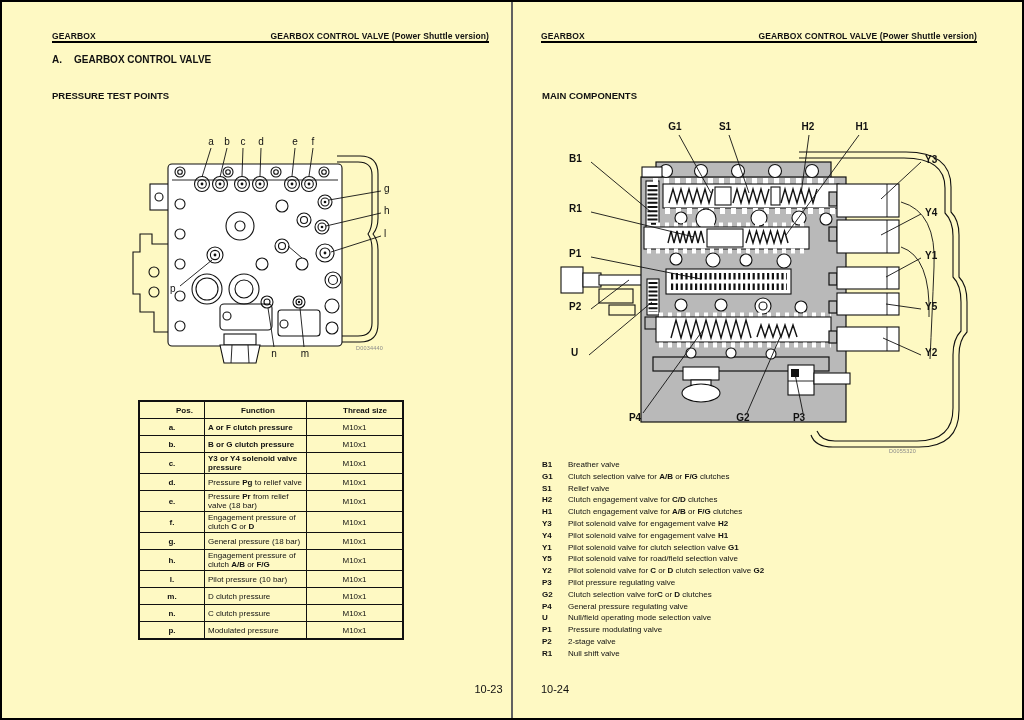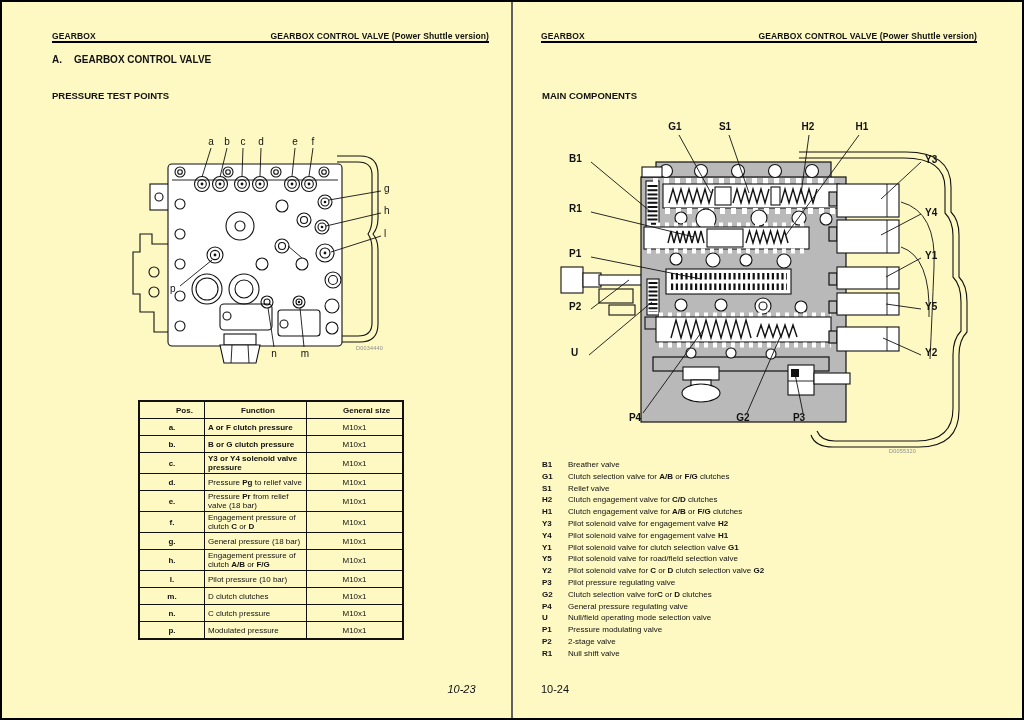--- a/index.html
+++ b/index.html
@@ -184,21 +184,21 @@
       <span class="dlabel" style="left:142px;top:214px;">n</span>
       <span class="dlabel" style="left:173px;top:214px;">m</span>
       <span class="dcode" style="left:224px;top:211px;">D0034440</span>
     </div>
 
     <table class="ptable">
       <thead>
         <tr>
           <th class="c-pos">Pos.</th>
           <th>Function</th>
-          <th class="c-th">General size</th>
+          <th class="c-th">Thread size</th>
         </tr>
       </thead>
       <tbody>
         <tr>
             <td class="pos">a.</td>
             <td class="fn"><b>A or F clutch pressure</b></td>
             <td class="thr">M10x1</td>
           </tr>
         <tr>
             <td class="pos">b.</td>
@@ -235,37 +235,37 @@
             <td class="fn"><span>Engagement pressure of clutch </span><b>A/B</b><span> or </span><b>F/G</b></td>
             <td class="thr">M10x1</td>
           </tr>
         <tr>
             <td class="pos">l.</td>
             <td class="fn"><span>Pilot pressure (10 bar)</span></td>
             <td class="thr">M10x1</td>
           </tr>
         <tr>
             <td class="pos">m.</td>
-            <td class="fn"><span>D clutch clutches</span></td>
+            <td class="fn"><span>D clutch pressure</span></td>
             <td class="thr">M10x1</td>
           </tr>
         <tr>
             <td class="pos">n.</td>
             <td class="fn"><span>C clutch pressure</span></td>
             <td class="thr">M10x1</td>
           </tr>
         <tr>
             <td class="pos">p.</td>
             <td class="fn"><span>Modulated pressure</span></td>
             <td class="thr">M10x1</td>
           </tr>
       </tbody>
     </table>
 
-    <div class="pageno" style="left:417px;width:85px;font-style:italic;">10-23</div>
+    <div class="pageno" style="left:444px;width:85px;">10-23</div>
   </div>
 
   <div class="divider"></div>
 
   <div class="page right">
     <div class="runhead" style="left:28px;width:436px;">
       <span>GEARBOX</span>
       <span>GEARBOX CONTROL VALVE (Power Shuttle version)</span>
     </div>
     <div class="subhead" style="left:29px;">MAIN COMPONENTS</div>

